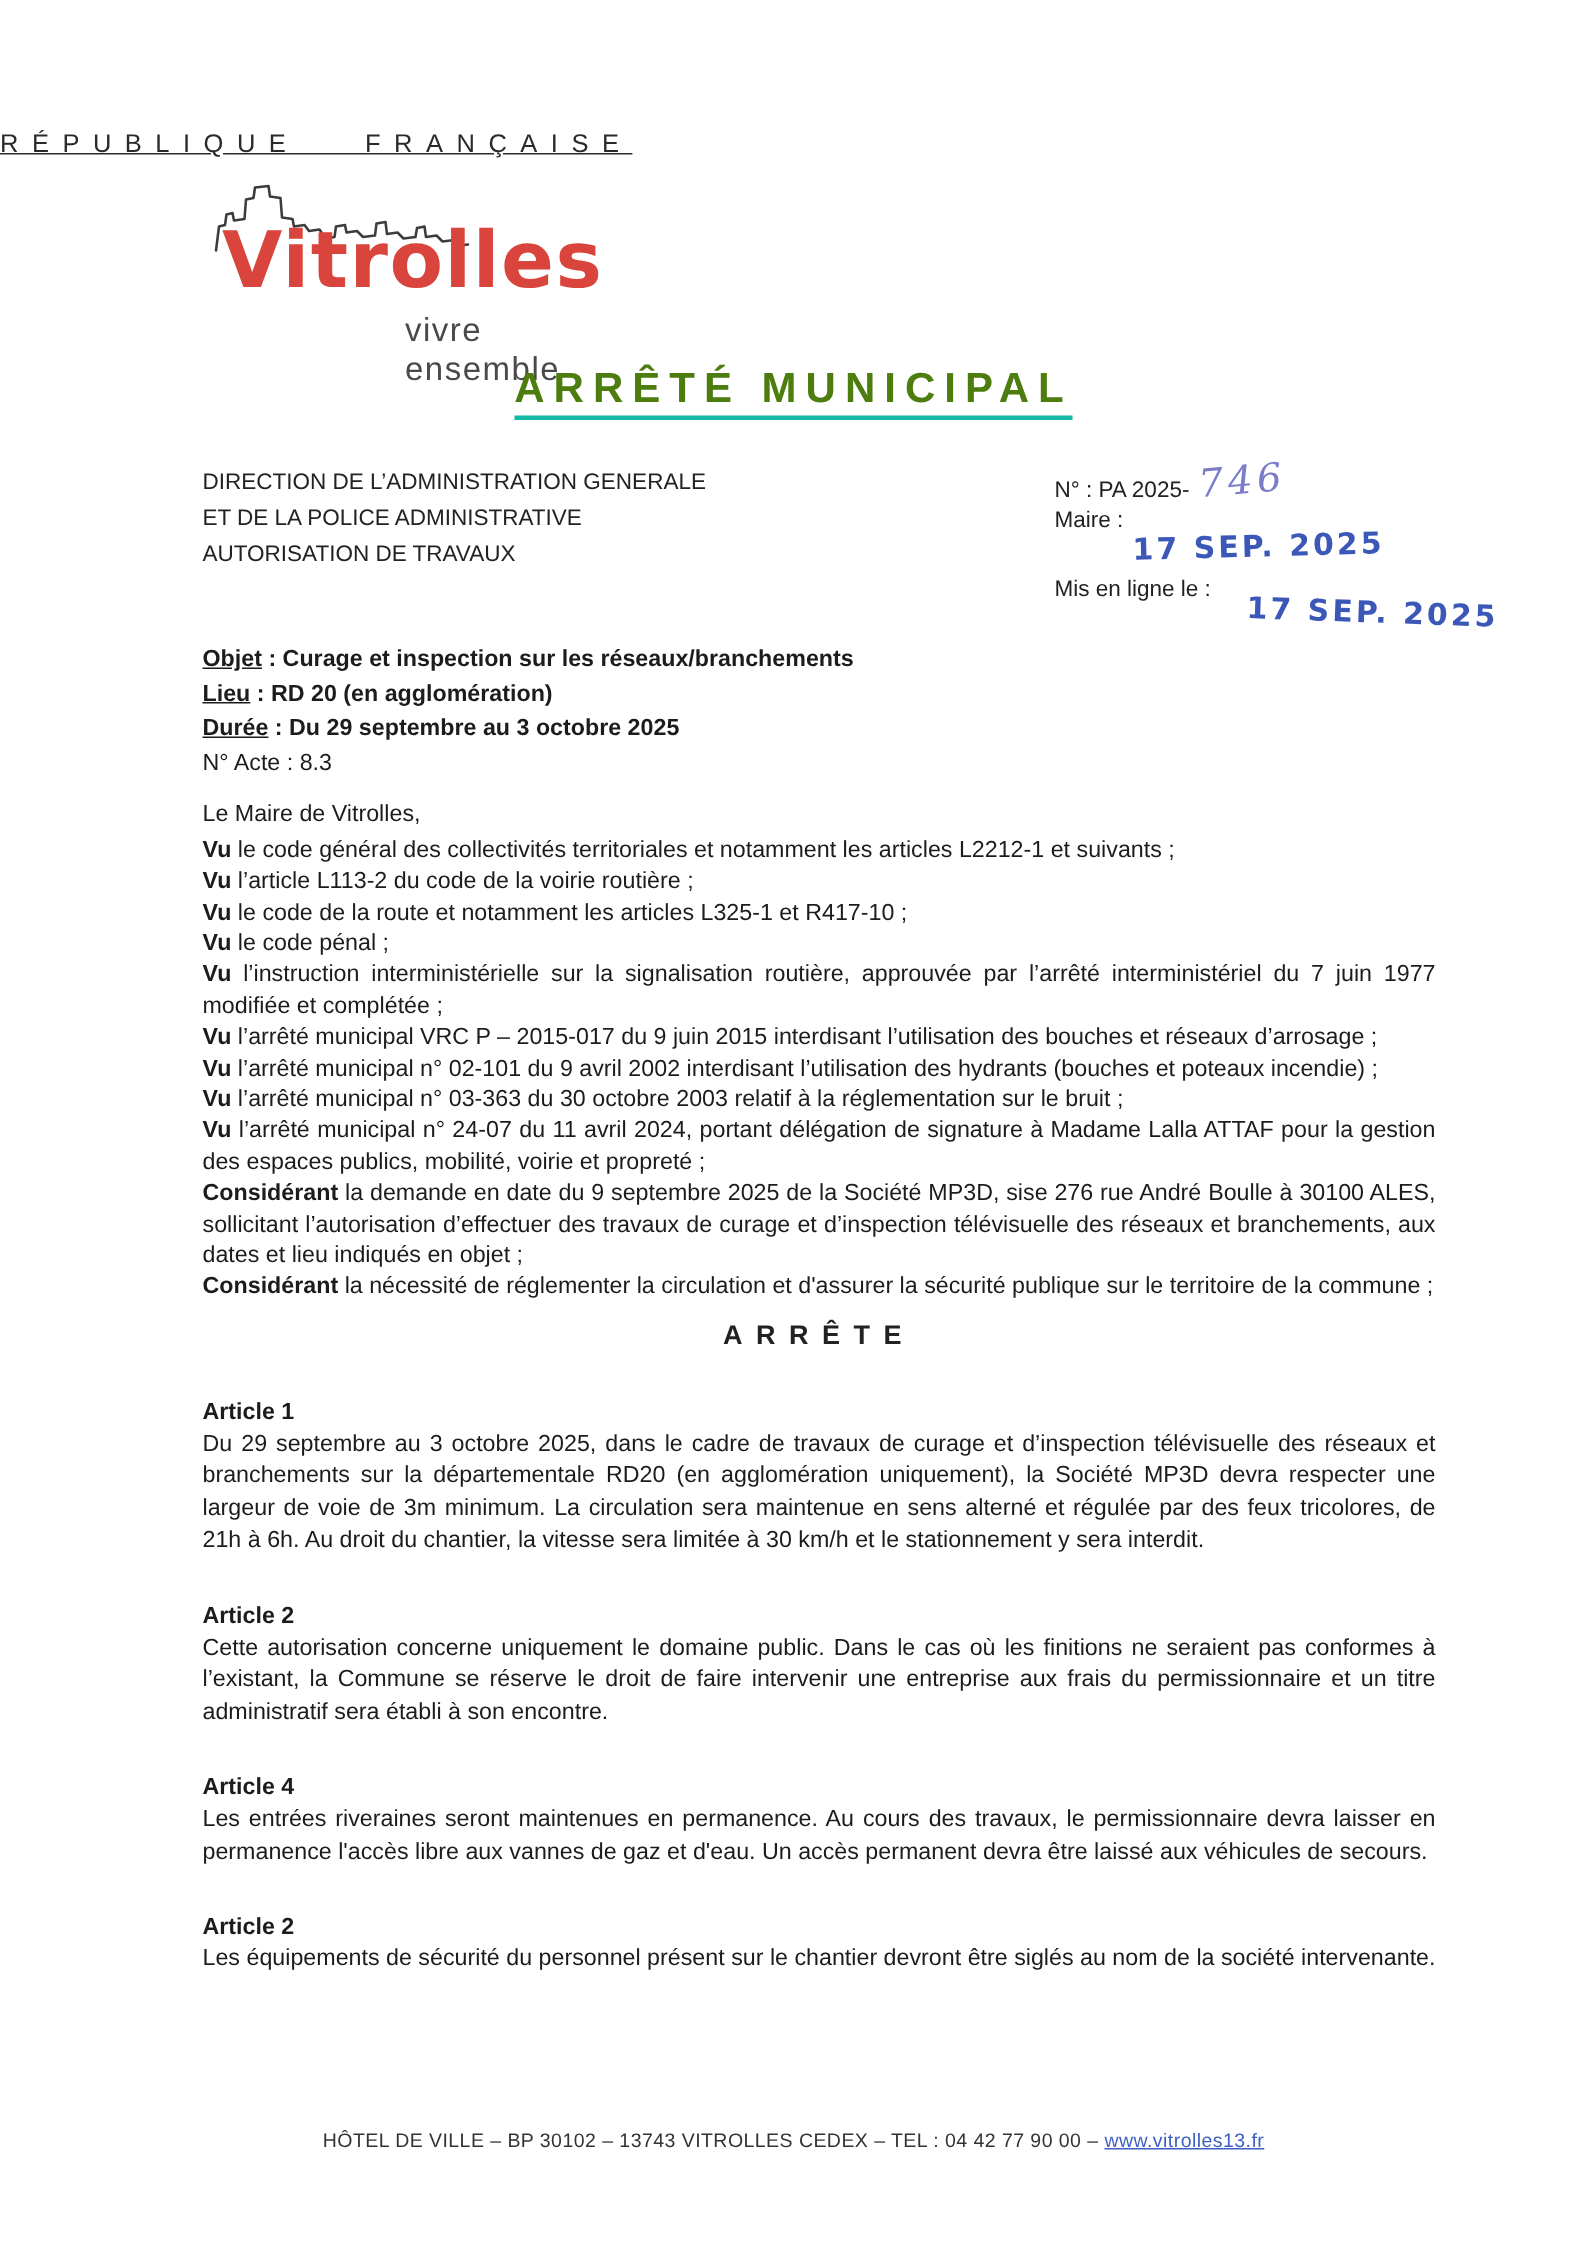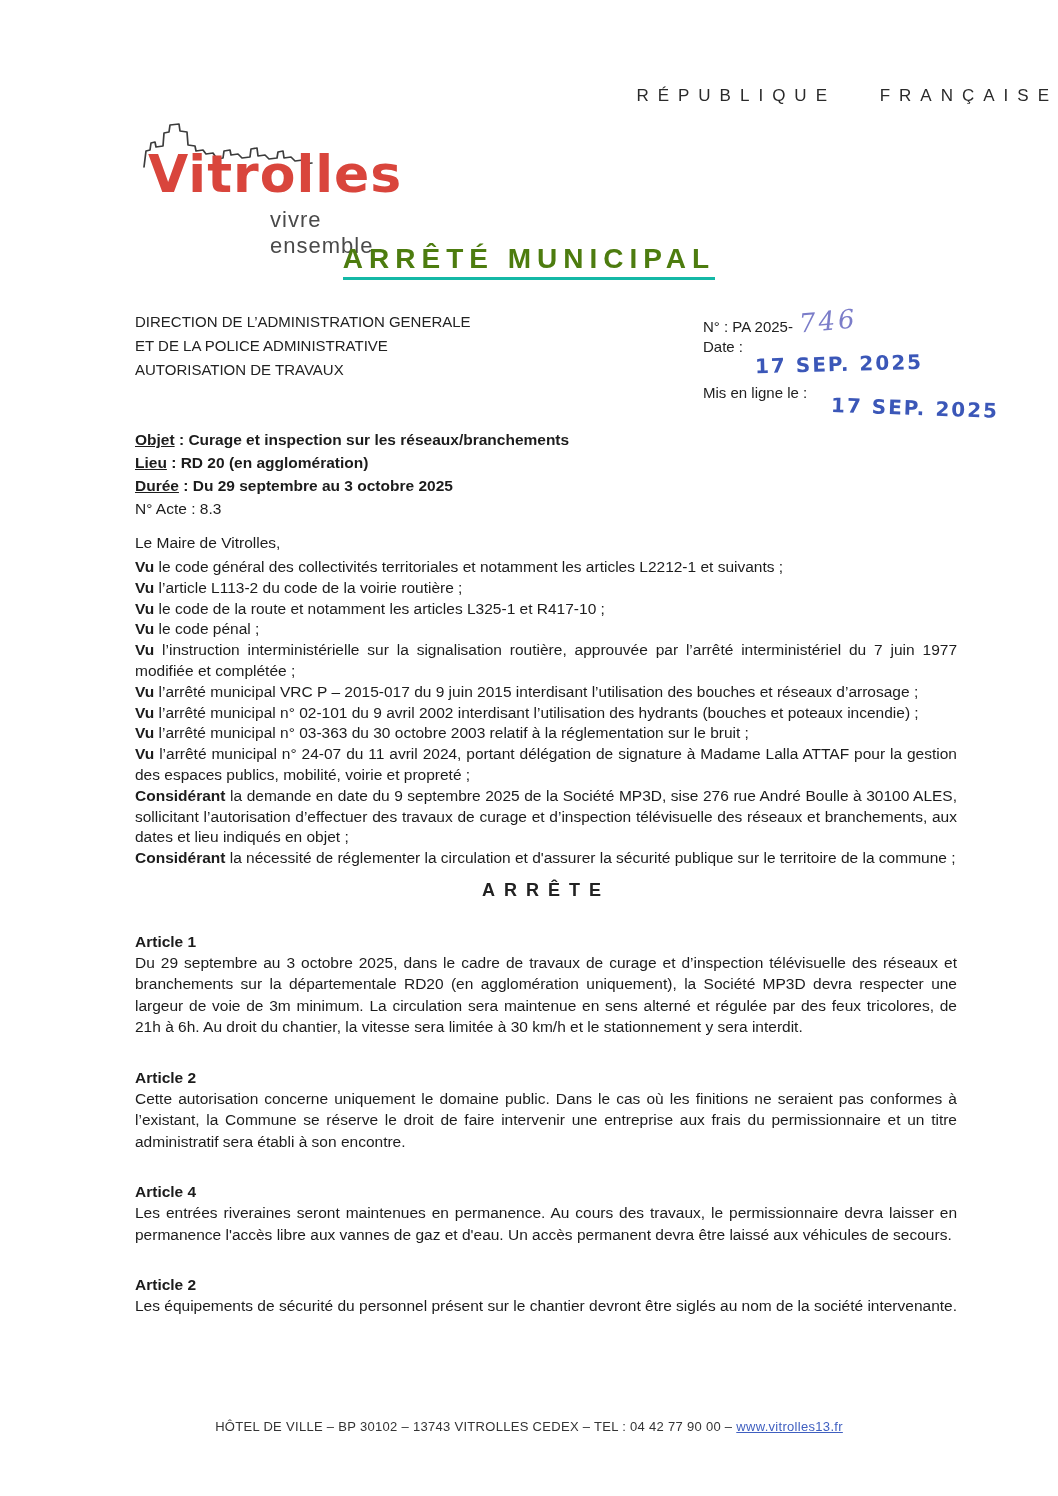--- a/index.html
+++ b/index.html
@@ -7,23 +7,24 @@
     position:relative;
     width:1058px;height:1496px;
     background:#ffffff;
     font-family:"Liberation Sans", sans-serif;
     color:#1c1c1c;
     overflow:hidden;
   }
   
   .republique{
     position:absolute;top:86px;left:0;width:100%;
-    text-align:right;
+    text-align:left;
     font-size:17px;letter-spacing:9px;word-spacing:30px;
     color:#2a2a2a;
+    text-decoration:underline;
   }
   .logo{position:absolute;left:142px;top:118px;width:280px;height:112px;}
   .logo-sky{position:absolute;left:0;top:2px;}
   .logo-name{
     position:absolute;left:6px;top:30px;
     font-family:"DejaVu Sans", sans-serif;
     font-size:52px;line-height:1;font-weight:600;
     letter-spacing:1px;color:#d9453c;
   }
   .logo-tagline{
@@ -118,21 +119,21 @@
       <div>ET DE LA POLICE ADMINISTRATIVE</div>
 
       <div>AUTORISATION DE TRAVAUX</div>
     </div>
 
   <div class="meta">
     <div class="meta-line">
       <span>N° : PA 2025-</span><span class="hand-ink">746</span>
     </div>
     <div class="meta-line">
-      <span>Date :</span>
+      <span>Maire :</span>
       <span class="stamp stamp-date">17 SEP. 2025</span>
     </div>
     <div class="meta-line online">
       <span>Mis en ligne le :</span>
       <span class="stamp stamp-online">17 SEP. 2025</span>
     </div>
   </div>
 
   <div class="content">
 

